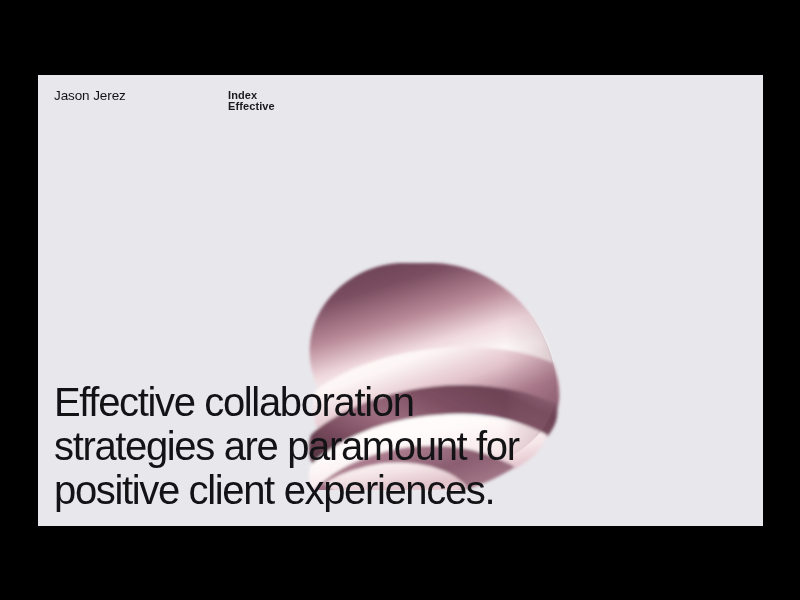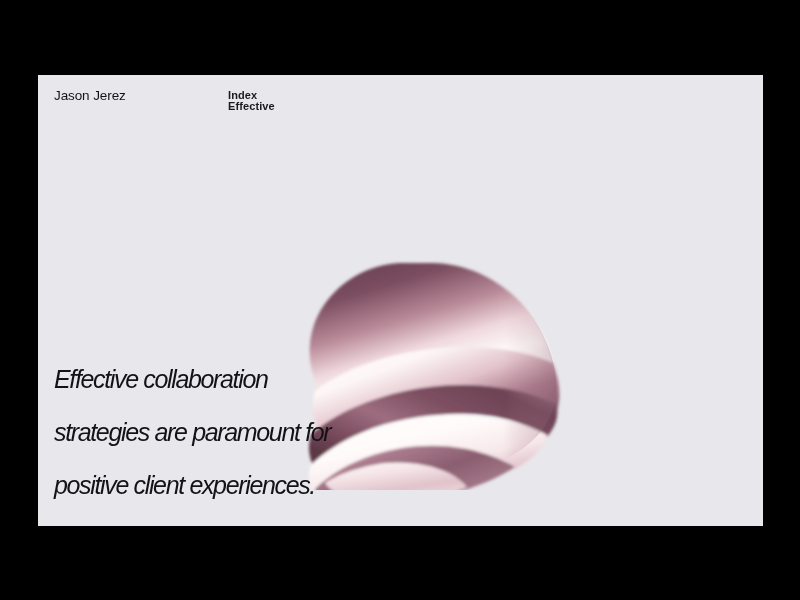--- a/index.html
+++ b/index.html
@@ -83,27 +83,26 @@
     width: 100%;
     height: 100%;
   }
 
   
   #headline {
     position: absolute;
     left: 16px;
     bottom: 14px;
     margin: 0;
-    font-size: 25px;
-    line-height: 53px;
+    font-size: 40px;
+    line-height: 44px;
     font-weight: 400;
     letter-spacing: -1.35px;
     color: #131316;
     white-space: pre-line;
-    font-style: italic;
   }
 </style>
 </head>
 <body>
 
 <div id="stage">
 
   <div id="card">
 
     <div id="site-header">

